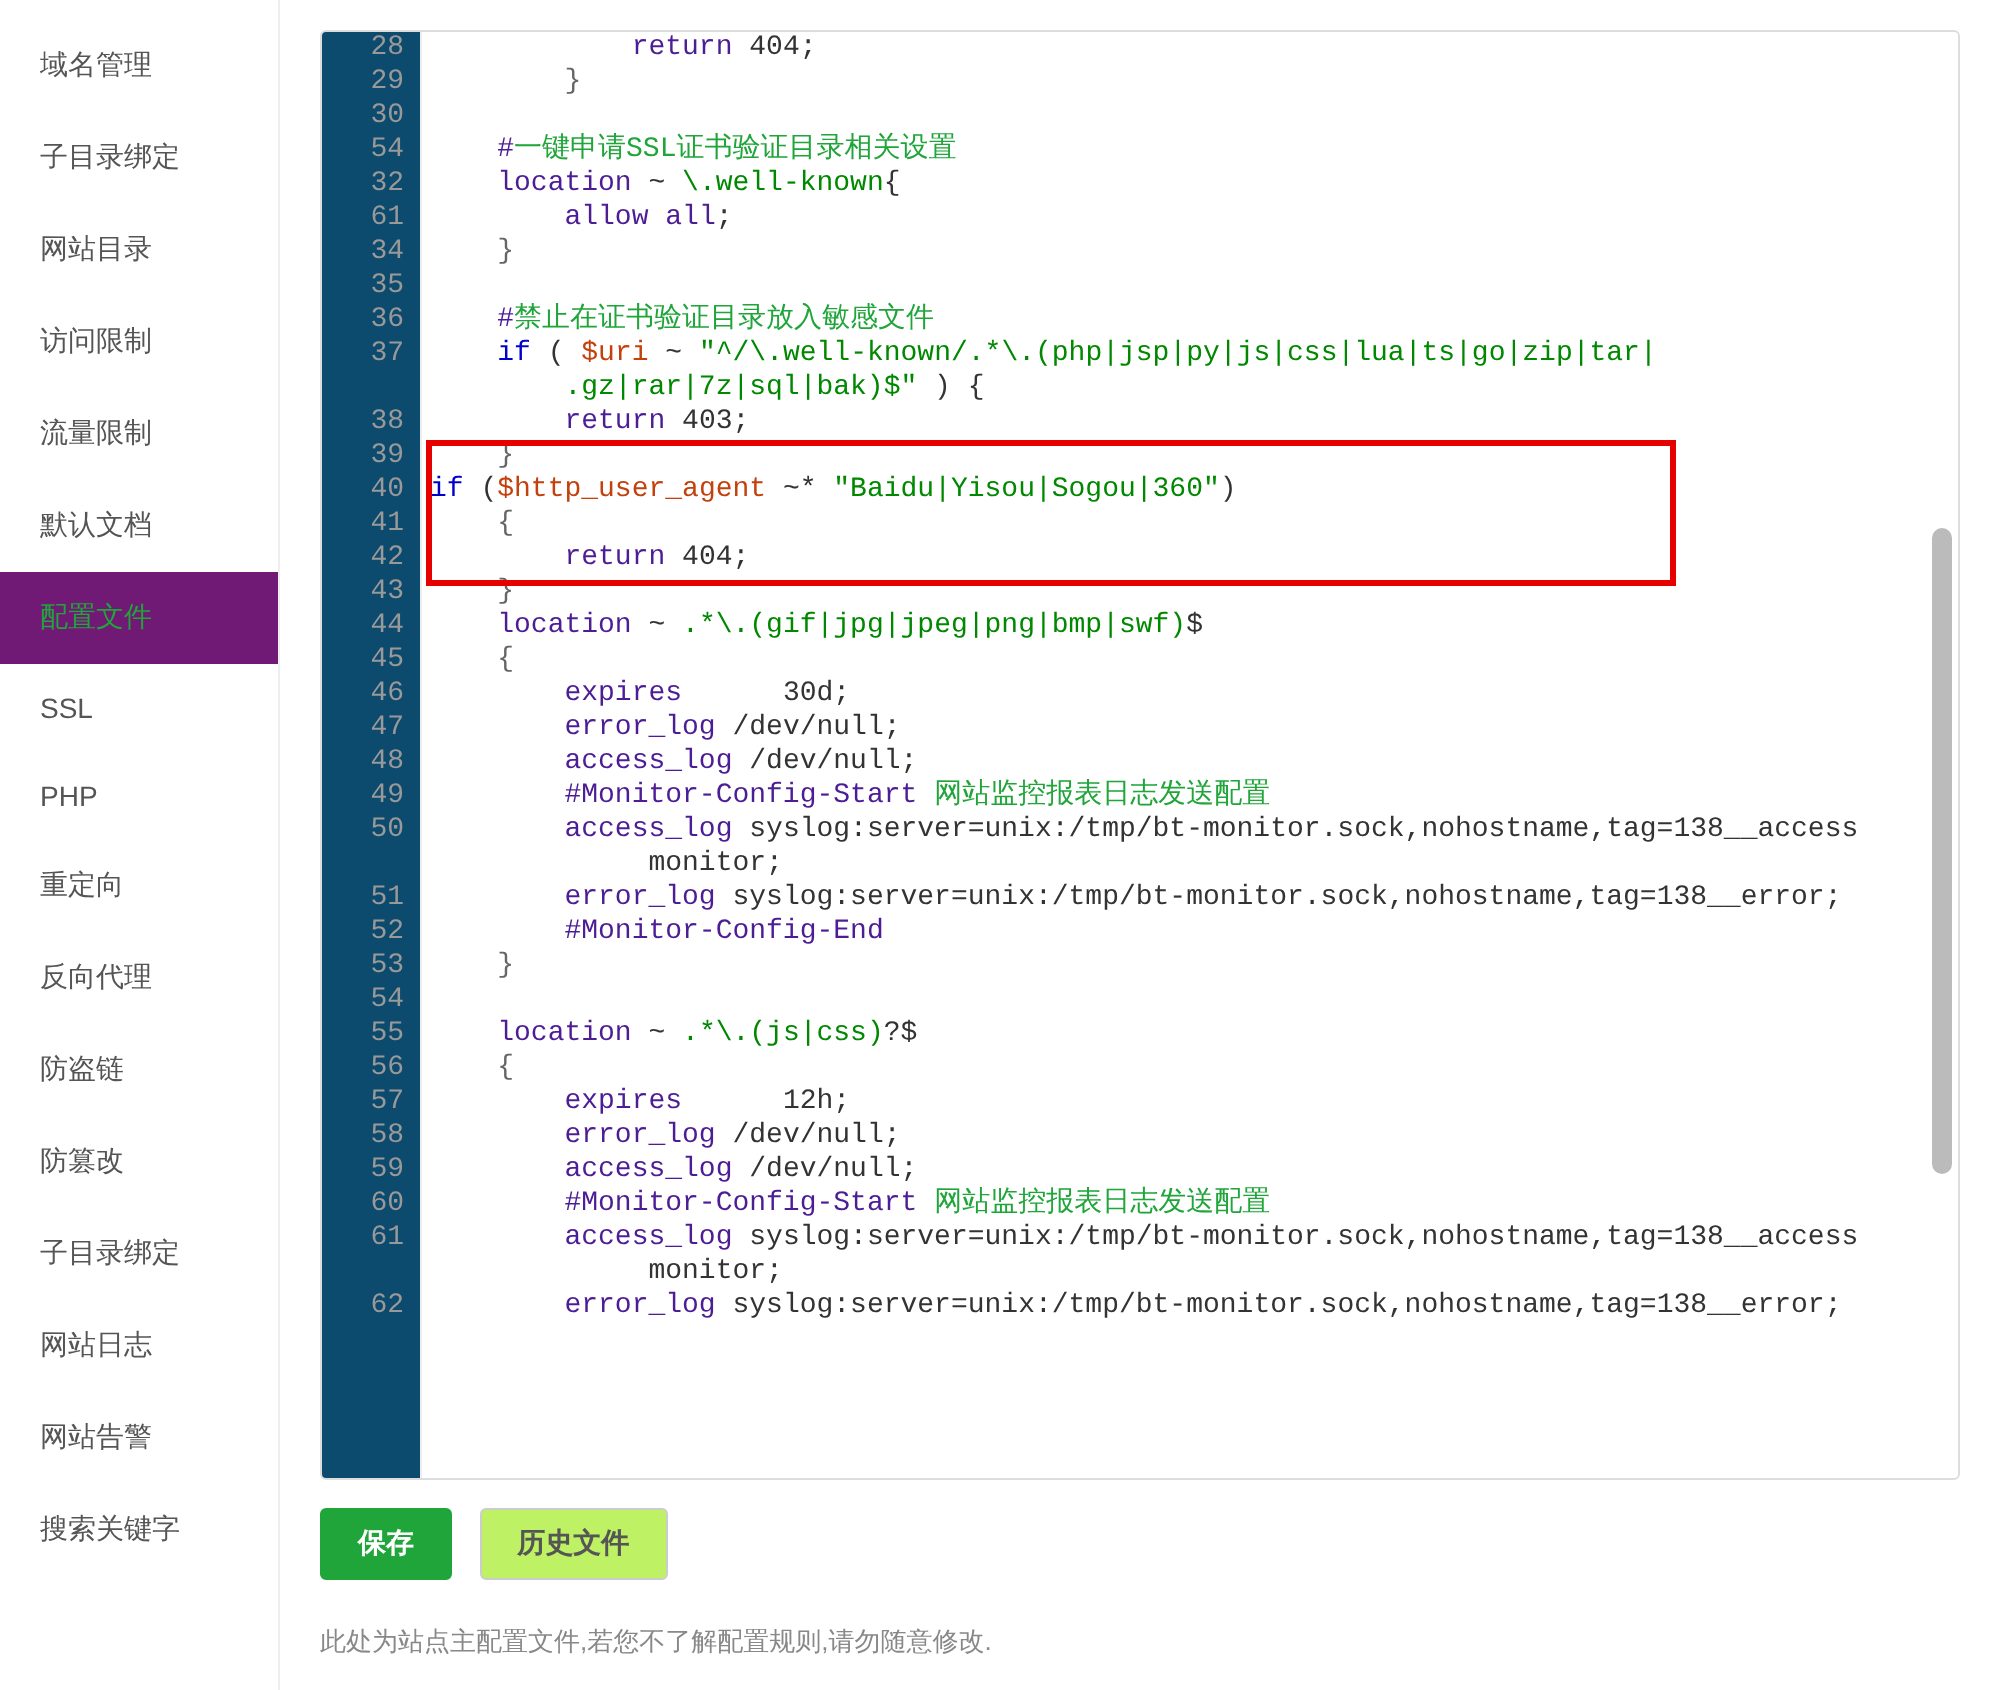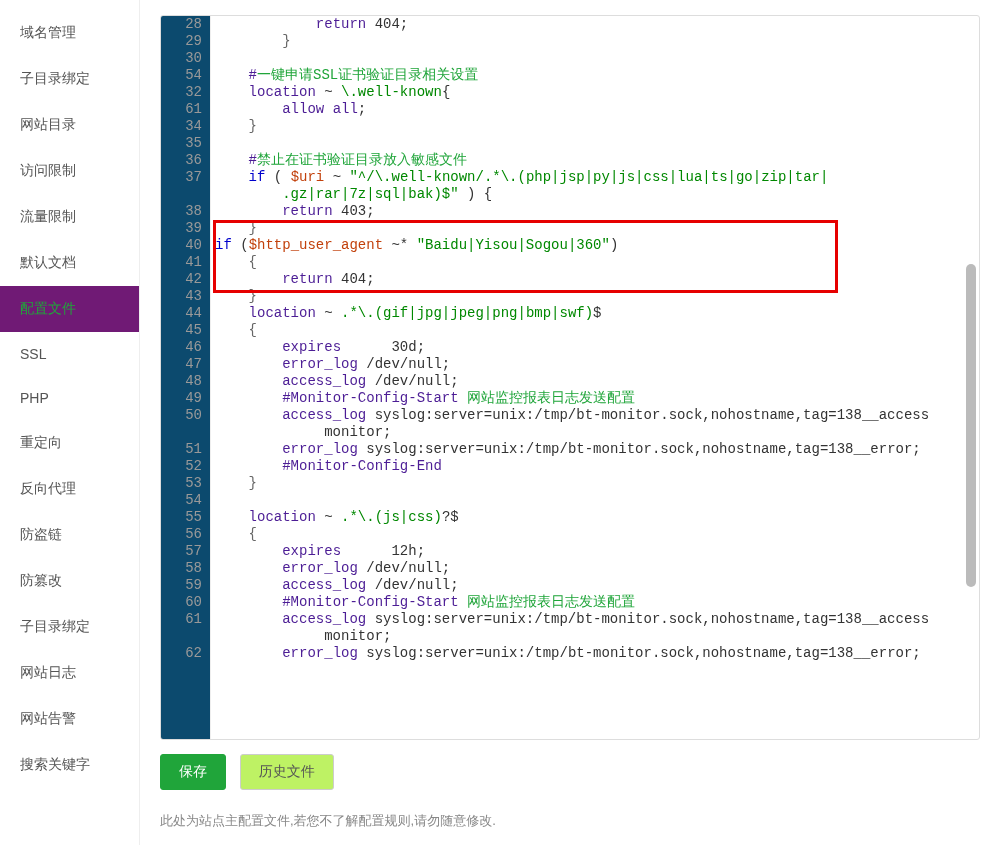--- a/index.html
+++ b/index.html
@@ -17,21 +17,21 @@
 .code-line { height: 17px; }
 .kw { color: #0000cc; }
 .str { color: #008800; }
 .type { color: #4c1d95; margin-top: 28px; }
 .punc { color: #666; }
 .comment-cn { color: #20a53a; text-align: center; }
 .var { color: #c2410c; }
 .highlight-box { position: absolute; border: 3px solid #e60000; left: 52px; top: 204px; width: 625px; height: 73px; pointer-events: none; z-index: 5; }
 .scrollbar { position: absolute; right: 3px; top: 248px; width: 10px; height: 323px; background: #bbb; border-radius: 5px; }
 .buttons { margin-top: 14px; }
-.btn { display: inline-block; padding: 8px 18px; border-radius: 3px; font-size: 14px; cursor: pointer; border: 1px solid transparent; margin-right: 10px; }
+.btn { display: inline-block; padding: 8px 18px; border-radius: 3px; font-size: 14px; cursor: pointer; border: 1px solid transparent; margin-right: 10px; font-weight: bold; }
 .btn-primary { background: #20a53a; color: #fff; border-color: #20a53a; }
 .btn-default { background: #bef264; color: #555; border-color: #ccc; }
 .footer-hint { color: #888; font-size: 13px; margin-top: 22px; }
 </style>
 </head>
 <body>
 
 <div class="container">
   <div class="sidebar" id="sidebar">
       <div class="sidebar-item">域名管理</div>

